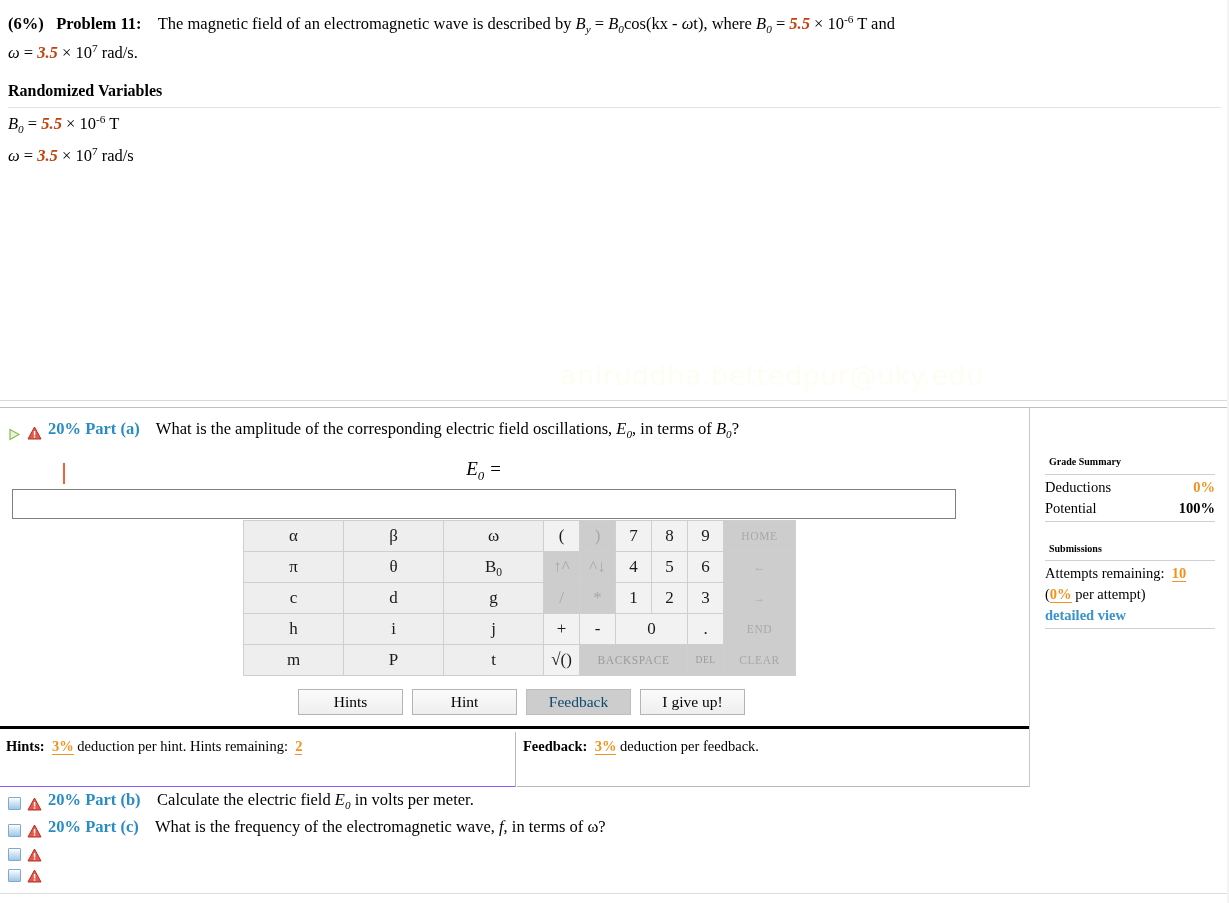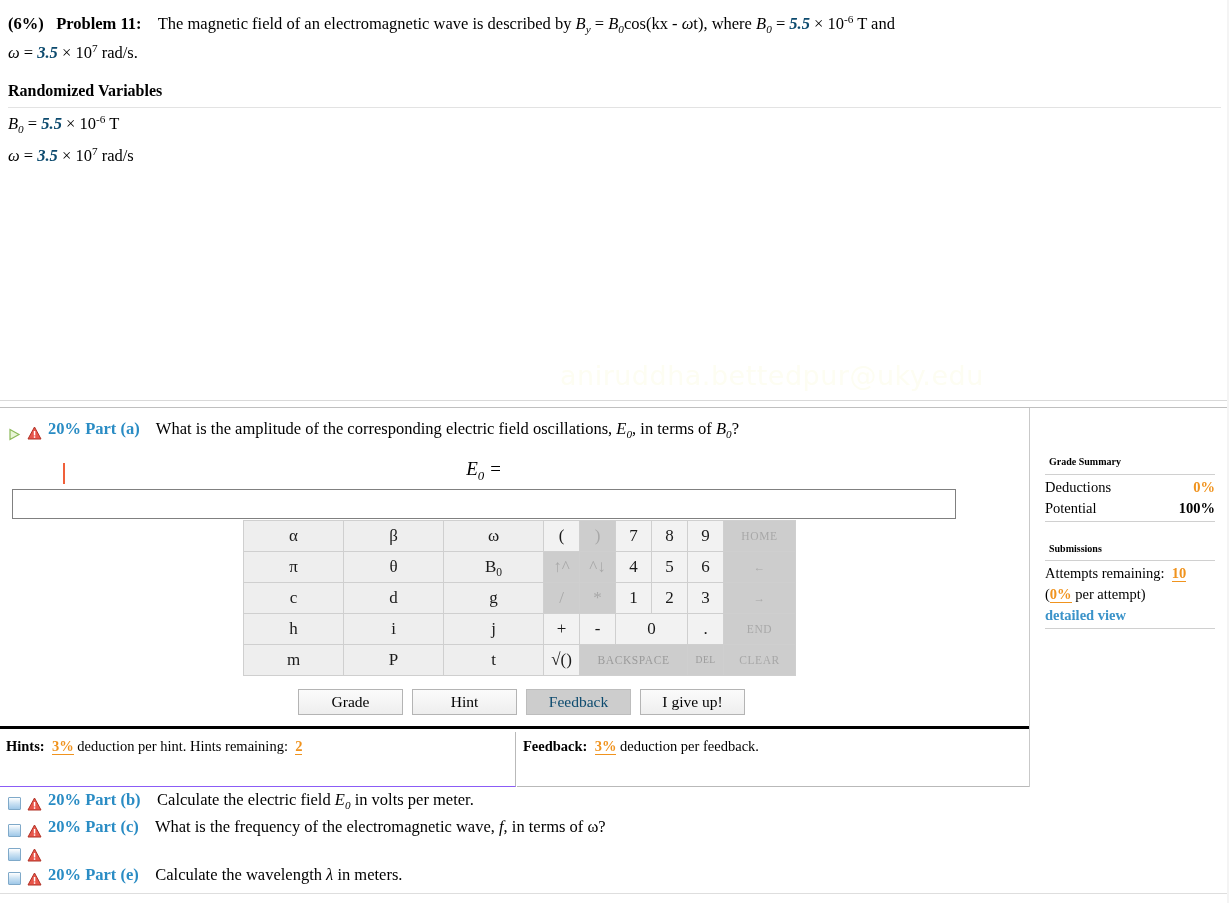--- a/index.html
+++ b/index.html
@@ -4,21 +4,21 @@
 <style>
   html,body{margin:0;padding:0;}
   body{
     width:1229px;height:903px;background:#ffffff;
     font-family:"Liberation Serif", serif;
     color:#000;overflow:hidden;position:relative;
   }
   .sup{font-size:0.68em;vertical-align:super;line-height:0;}
   .sub{font-size:0.68em;vertical-align:sub;line-height:0;}
   .it{font-style:italic;}
-  .red{color:#0c4a6e;font-weight:bold;font-style:italic;}
+  .red{color:#c2410c;font-weight:bold;font-style:italic;}
 
   
   #statement{padding:10px 12px 0 8px;font-size:16.5px;line-height:1.75;}
   #statement .pct{font-weight:bold;}
   #statement .pnum{font-weight:bold;}
 
   #randomized-heading{
     font-weight:bold;font-size:16px;margin:14px 0 0 8px;
   }
   #rand-rule{
@@ -262,21 +262,21 @@
       <td class="sym">t</td>
       <td class="op">√()</td>
       <td class="dis small" colspan="3">BACKSPACE</td>
       <td class="dis tiny">DEL</td>
       <td class="nav dis">CLEAR</td>
     </tr>
   </tbody>
 </table>
 
 <div id="actions">
-  <button class="btn">Grade</button>
+  <button class="btn">Hints</button>
   <button class="btn">Hint</button>
   <button class="btn disabled">Feedback</button>
   <button class="btn">I give up!</button>
 </div>
 
 <div id="hints-bar">
   <div id="hints-cell">
     <span class="bold">Hints:</span>
     <span>&nbsp;</span><span class="orange-u">3%</span>
     <span> deduction per hint. Hints remaining:</span>
@@ -362,23 +362,18 @@
 
   <div class="part-head">
     <span class="icon-square"></span>
     <span class="icon-warn">
       <svg viewBox="0 0 15 14" width="15" height="14">
           <polygon points="7.5,1 14,13 1,13" fill="#e8554a" stroke="#b03226" stroke-width="1"></polygon>
           <rect x="6.8" y="5" width="1.5" height="4.5" fill="#ffffff"></rect>
           <rect x="6.8" y="10.3" width="1.5" height="1.5" fill="#ffffff"></rect>
         </svg>
     </span>
-    <span>
-      <span class="part-label">20% Part (e)</span>
-      <span>&nbsp;&nbsp;</span>
-      <span><span>Calculate the wavelength </span><span class="it">λ</span><span class="sub it"></span><span> in meters.</span></span>
-    </span>
   </div>
 
 </div>
 
 <div id="bottom-rule"></div>
 <div id="right-edge"></div>
 
 </body></html>

